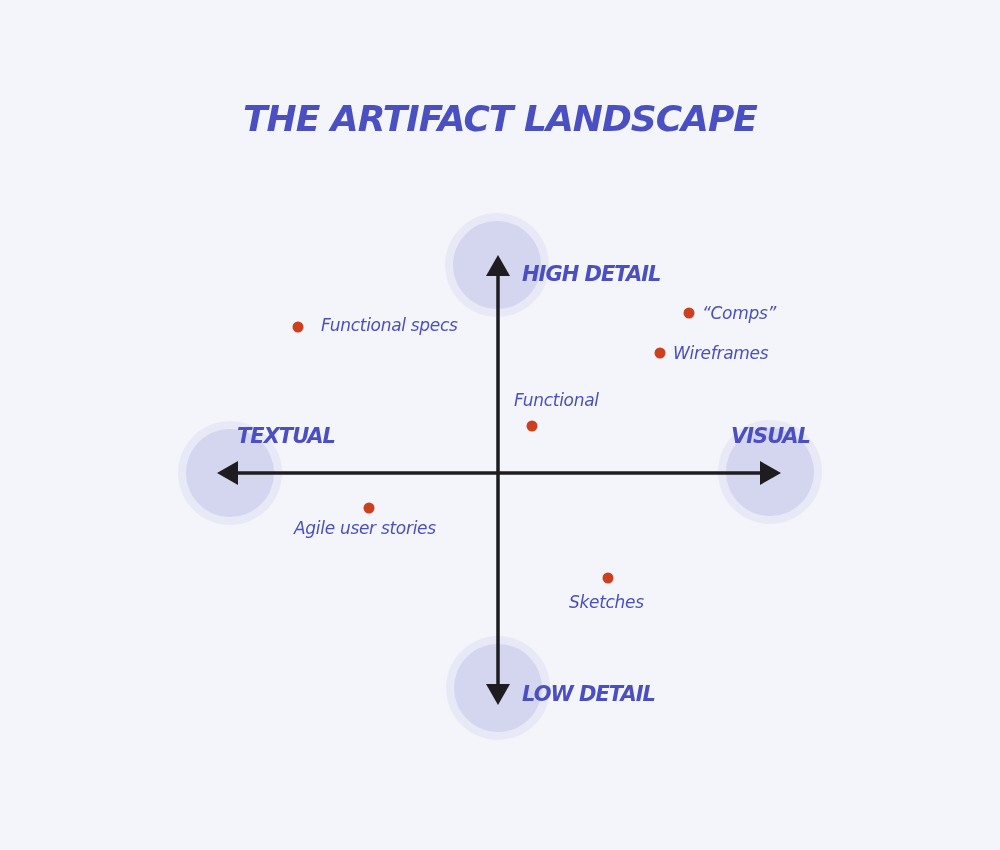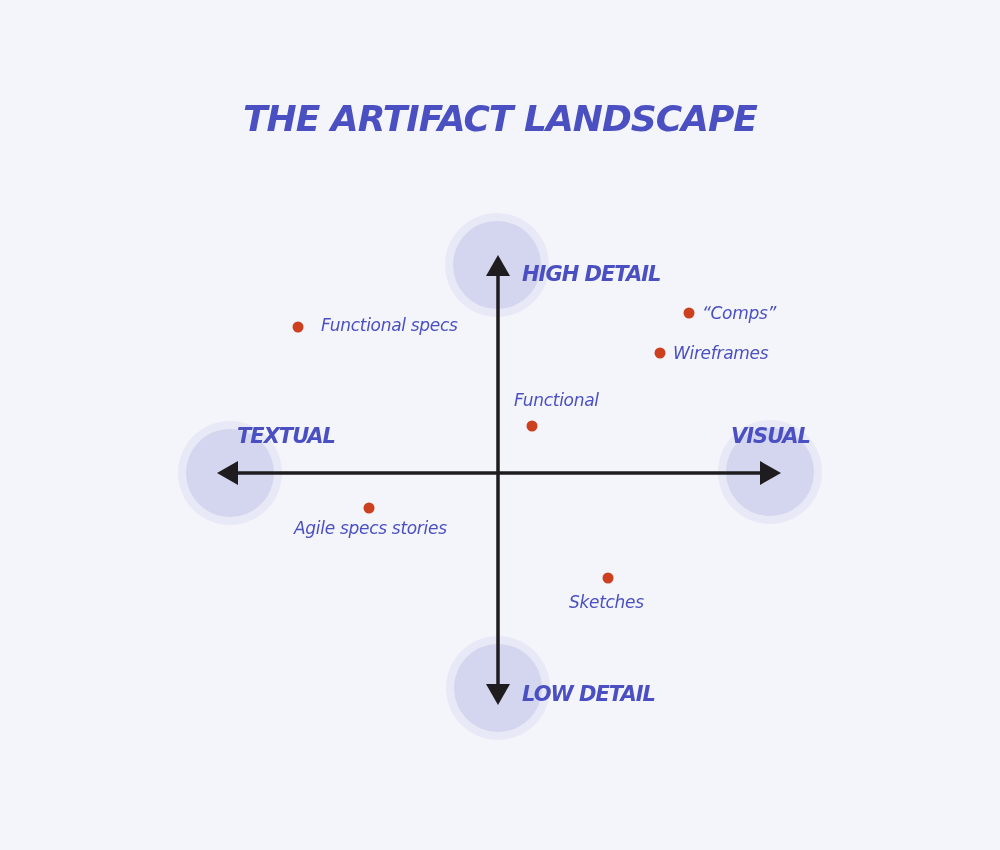--- a/index.html
+++ b/index.html
@@ -89,14 +89,14 @@
 
 <div class="axis-label" style="left:522px; top:262px;">HIGH DETAIL</div>
 <div class="axis-label" style="left:522px; top:682px;">LOW DETAIL</div>
 <div class="axis-label" style="left:208px; top:424px;margin-left:29px;">TEXTUAL</div>
 <div class="axis-label" style="left:707px; top:424px;margin-left:24px;">VISUAL</div>
 
 <div class="item-label" style="left:311px; top:315px;margin-left:10px;">Functional specs</div>
 <div class="item-label" style="left:702px; top:303px;">“Comps”</div>
 <div class="item-label" style="left:673px; top:343px;">Wireframes</div>
 <div class="item-label" style="left:514px; top:390px;">Functional</div>
-<div class="item-label" style="left:294px; top:518px;">Agile specs stories</div>
+<div class="item-label" style="left:294px; top:518px;">Agile user stories</div>
 <div class="item-label" style="left:569px; top:592px;">Sketches</div>
 
 </body></html>

